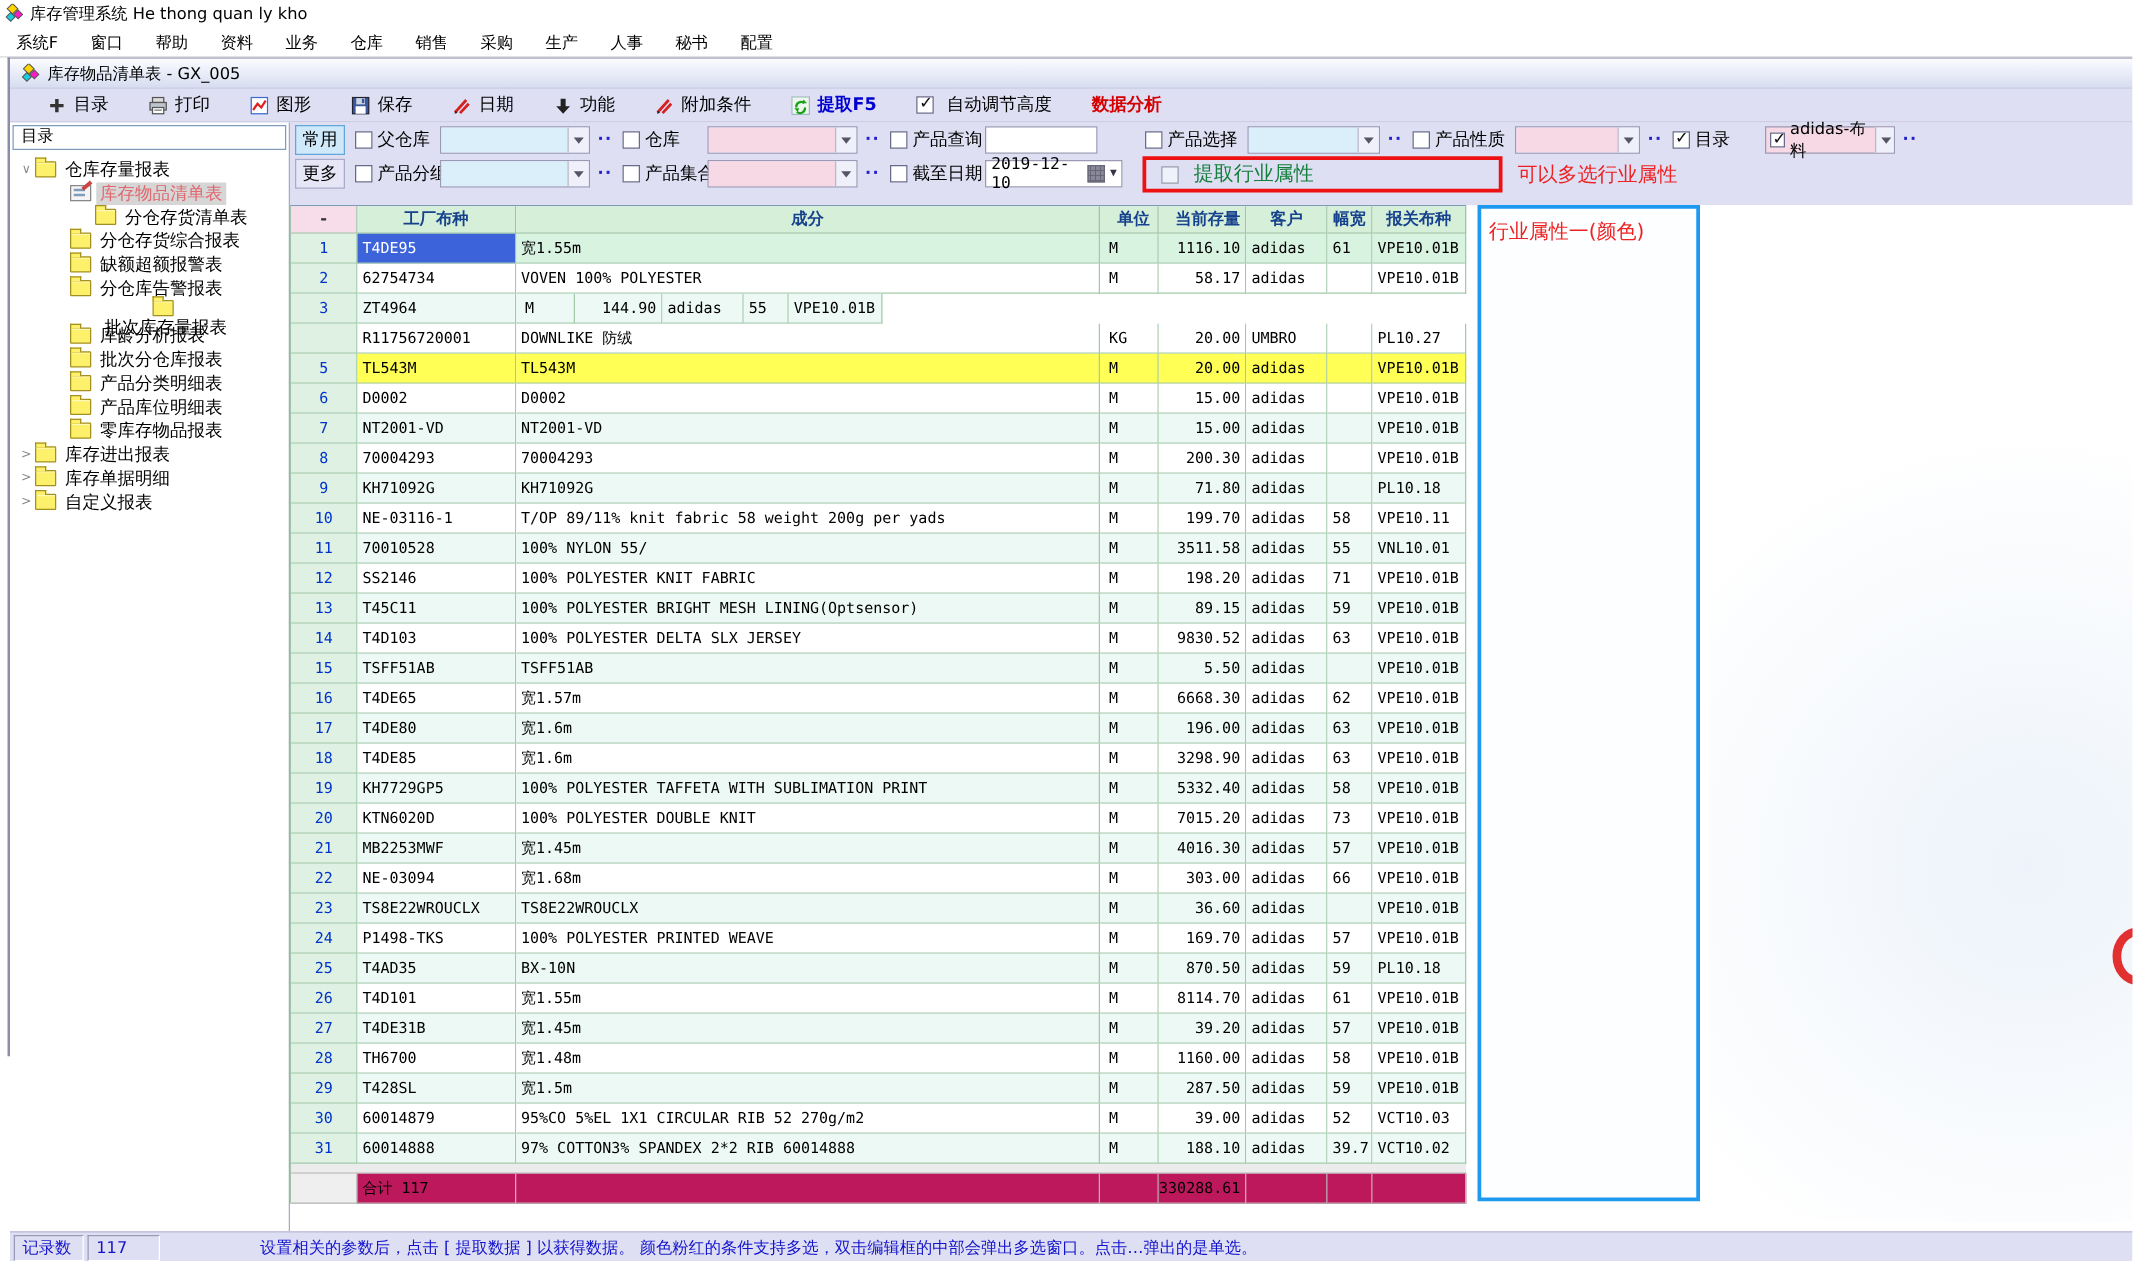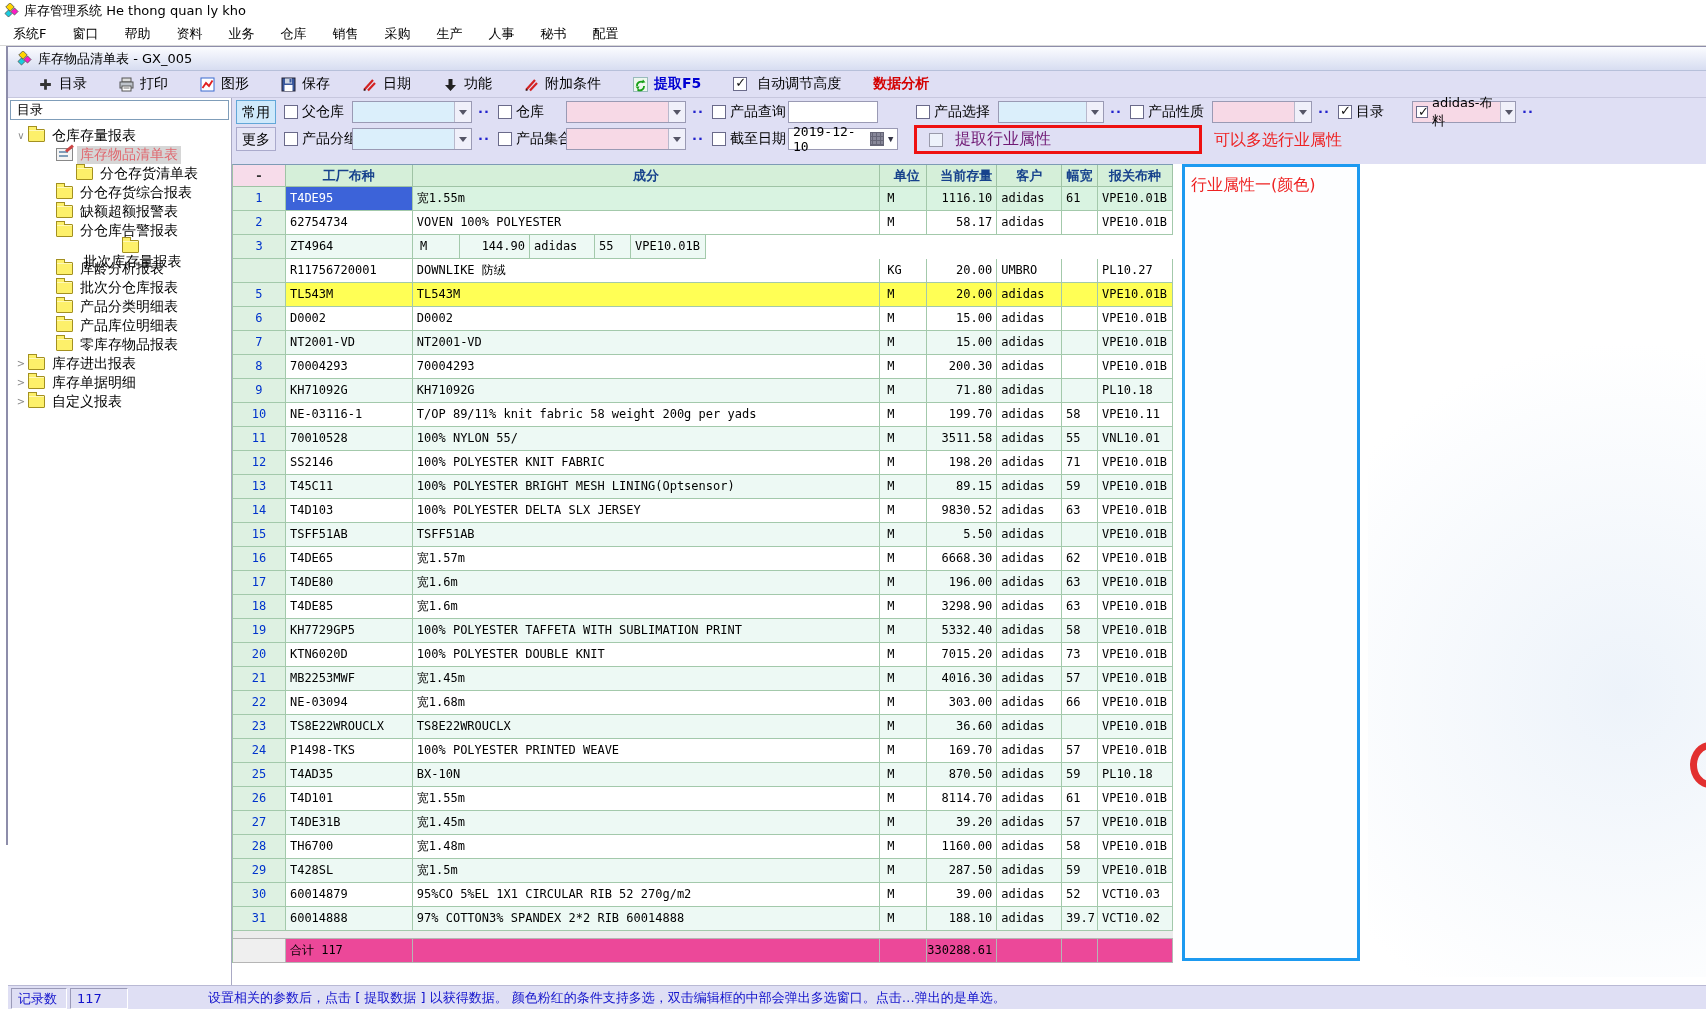--- a/index.html
+++ b/index.html
@@ -52,21 +52,21 @@
 .txtinput{position:absolute;top:3px;height:22px;background:#fff;border:1px solid #9a9ab4;font-size:13px;padding:0 3px;font-family:"DejaVu Sans Mono",monospace}
 .datefld{position:absolute;top:3px;height:22px;background:#fff;border:1px solid #9a9ab4;display:flex;align-items:center;font-size:13px;font-family:"DejaVu Sans Mono",monospace;padding-left:4px;cursor:pointer}
 .datefld .cal{margin-left:auto;width:15px;height:14px;background:linear-gradient(#fff,#fff) padding-box,#889;border:1px solid #667;background-image:linear-gradient(#667 1px,transparent 1px),linear-gradient(90deg,#667 1px,transparent 1px);background-size:4px 4px;background-position:1px 3px}
 .datefld .dar{width:13px;text-align:center;color:#334;font-size:9px}
 .combo{position:absolute;top:3px;height:22px;border:1px solid #9a9ab4;display:flex;align-items:center;background:#f7d9e6;padding-left:3px;cursor:pointer}
 .combo .cb{width:12px;height:12px}
 .combo .cval{font-size:13px;padding-right:2px}
 .combo .ar{width:16px;align-self:stretch;background:#f0f0fa;border-left:1px solid #b8b8cc;position:relative;margin-left:auto}
 .combo .ar::after{content:"";position:absolute;left:4px;top:8px;border:4px solid transparent;border-top:5px solid #556}
 .redbox{position:absolute;border:3px solid #ee1111;display:flex;align-items:center;padding-left:12px;gap:8px}
-.redbox .rlabel{color:#701a75;font-size:16px}
+.redbox .rlabel{color:#15803d;font-size:16px}
 .redhint{position:absolute;color:#ee2222;font-size:16px}
 
 
 .tablewrap{position:absolute;left:224px;top:117px;width:941px;border-top:1px solid #7d9bb5;border-left:1px solid #9fc3a5}
 .thead,.trow{display:flex}
 .hcell{height:22px;line-height:21px;background:#d5efd9;border-right:1px solid #9fc3a5;border-bottom:1px solid #9fc3a5;font-size:13px;font-weight:bold;color:#16418c;text-align:center;overflow:hidden}
 .hcell.first{background:#f7dcea;color:#333}
 .tcell{height:24px;line-height:23px;border-right:1px solid #a3c9ab;border-bottom:1px solid #a3c9ab;font-family:"DejaVu Sans Mono","Liberation Mono",monospace;font-size:12px;padding-left:4px;overflow:hidden;white-space:nowrap}
 .c-n{width:53px;text-align:center;padding-left:0}
 .c-f{width:127px}
@@ -76,21 +76,21 @@
 .c-cu{width:65px}
 .c-w{width:36px}
 .c-h{width:75px}
 .tcell.c-n{background:#def1e2;color:#0033cc}
 .rwhite .tcell:not(.c-n){background:#fff}
 .rtint .tcell:not(.c-n){background:#edf9f4}
 .ryellow .tcell:not(.c-n){background:#ffff55}
 .rsel .tcell:not(.c-n){background:#d9f3e1}
 .cellsel{background:#3c63d9 !important;color:#fff !important}
 .tgap{height:8px;background:#ececec;border-bottom:1px solid #b5b5b5}
-.totrow .tcell{background:#ec4899;border-color:#b5b5b5}
+.totrow .tcell{background:#be185d;border-color:#b5b5b5}
 
 
 .bluepanel{position:absolute;left:1174px;top:117px;width:178px;height:797px;border:3px solid #1d9af0;background:#fdfeff;padding:8px 6px}
 .bluepanel .ptitle{color:#ee2222;font-size:16px}
 .watermark{position:absolute;left:1360px;top:120px;width:340px;height:810px;background:radial-gradient(circle at 75% 65%,#edf3fa 0%,#ffffff 60%)}
 .redstamp{position:absolute;left:1690px;top:742px;width:40px;height:46px;border:7px solid #e23030;border-radius:50%}
 
 
 .statusbar{position:absolute;left:0;top:938px;width:100%;height:25px;background:#dfdff4;border-top:1px solid #b9b9d4;display:flex;align-items:center;color:#1212cc;font-size:13px}
 .sseg{height:21px;line-height:19px;border:1px solid;border-color:#9a9ab8 #ffffff #ffffff #9a9ab8;margin-left:3px;padding:0 6px}

